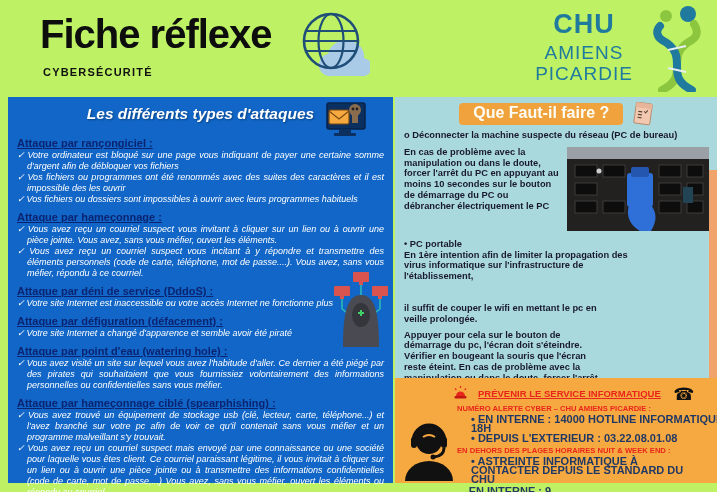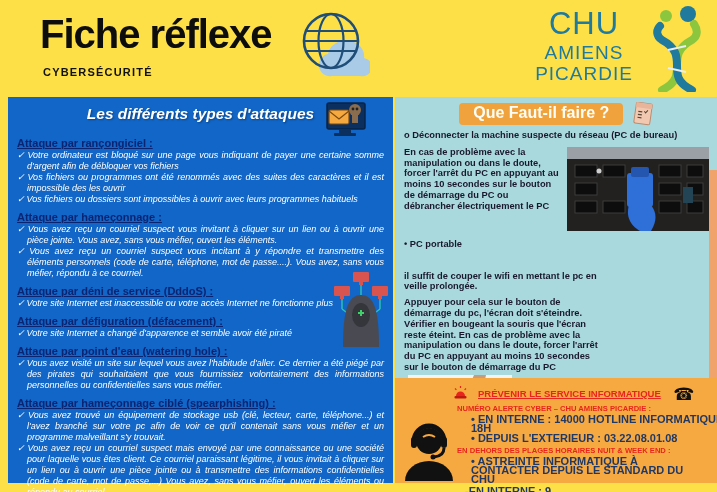--- a/index.html
+++ b/index.html
@@ -1,28 +1,28 @@
 <!DOCTYPE html>
 <html><head>
 <meta charset="utf-8">
 <style>
   * { margin:0; padding:0; box-sizing:border-box; }
   html,body { background:#fff; }
   body { font-family:"Liberation Sans", sans-serif; }
-  .page { position:relative; width:717px; height:492px; background:#fde047; overflow:hidden; }
+  .page { position:relative; width:717px; height:492px; background:#bef264; overflow:hidden; }
 
   
   .hdr-title { position:absolute; left:40px; top:12px; font-size:40px; font-weight:800;
                color:#0d0d0d; letter-spacing:-1px; }
   .hdr-sub   { position:absolute; left:43px; top:66px; font-size:11px; font-weight:700;
                color:#111; letter-spacing:1.2px; }
   .globe     { position:absolute; left:298px; top:8px; width:72px; height:74px; }
   .chu-logo  { position:absolute; left:520px; top:6px; width:190px; height:86px; display:flex; }
   .chu-text  { width:128px; text-align:center; color:#1f7a9e; }
-  .chu-big   { font-size:31px; font-weight:400; line-height:36px; letter-spacing:1px; }
+  .chu-big   { font-size:27px; font-weight:700; line-height:36px; letter-spacing:1px; }
   .chu-mid   { font-size:19px; font-weight:500; line-height:21px; letter-spacing:1px; }
   .dna       { width:58px; height:86px; }
 
   
   .left-panel { position:absolute; left:8px; top:97px; width:385px; height:386px;
                 background:#1166c7; padding:4px 9px 4px 9px; }
   .lp-title-row { position:relative; text-align:center; height:36px; }
   .lp-title { display:inline-block; margin-top:4px; font-size:15.5px; font-weight:700;
               font-style:italic; color:#fff; text-shadow:1px 1px 2px rgba(0,0,0,.35); }
   .mail-icon { position:absolute; right:16px; top:0; width:44px; height:38px; }
@@ -233,20 +233,21 @@
           <rect x="64" y="20" width="18" height="10" rx="2" fill="#2456b0"></rect>
           <path d="M62 58 C58 72 66 80 73 84 L84 84 C90 74 90 66 84 58 z" fill="#2f6fd8"></path>
           <circle cx="32" cy="24" r="2.5" fill="#cfcfcf"></circle>
           <rect x="116" y="40" width="10" height="16" fill="#245"></rect>
         </svg>
       </div>
     </div>
 
     <div class="rp-text rp-p3">
       <div>• PC portable</div>
+      <div>En 1ère intention afin de limiter la propagation des virus informatique sur l'infrastructure de l'établissement,</div>
     </div>
 
     <div class="rp-cols">
       <div class="colL">
         <div class="rp-text rp-p4">il suffit de couper le wifi en mettant le pc en veille prolongée.</div>
         <div class="rp-text">Appuyer pour cela sur le bouton de démarrage du pc, l'écran doit s'éteindre. Vérifier en bougeant la souris que l'écran reste éteint. En cas de problème avec la manipulation ou dans le doute, forcer l'arrêt du PC en appuyant au moins 10 secondes sur le bouton de démarrage du PC</div>
       </div>
       <div class="photo2">
         <svg viewBox="0 0 104 74" width="104" height="74">
           <rect width="104" height="74" fill="#f3f3f1"></rect>

